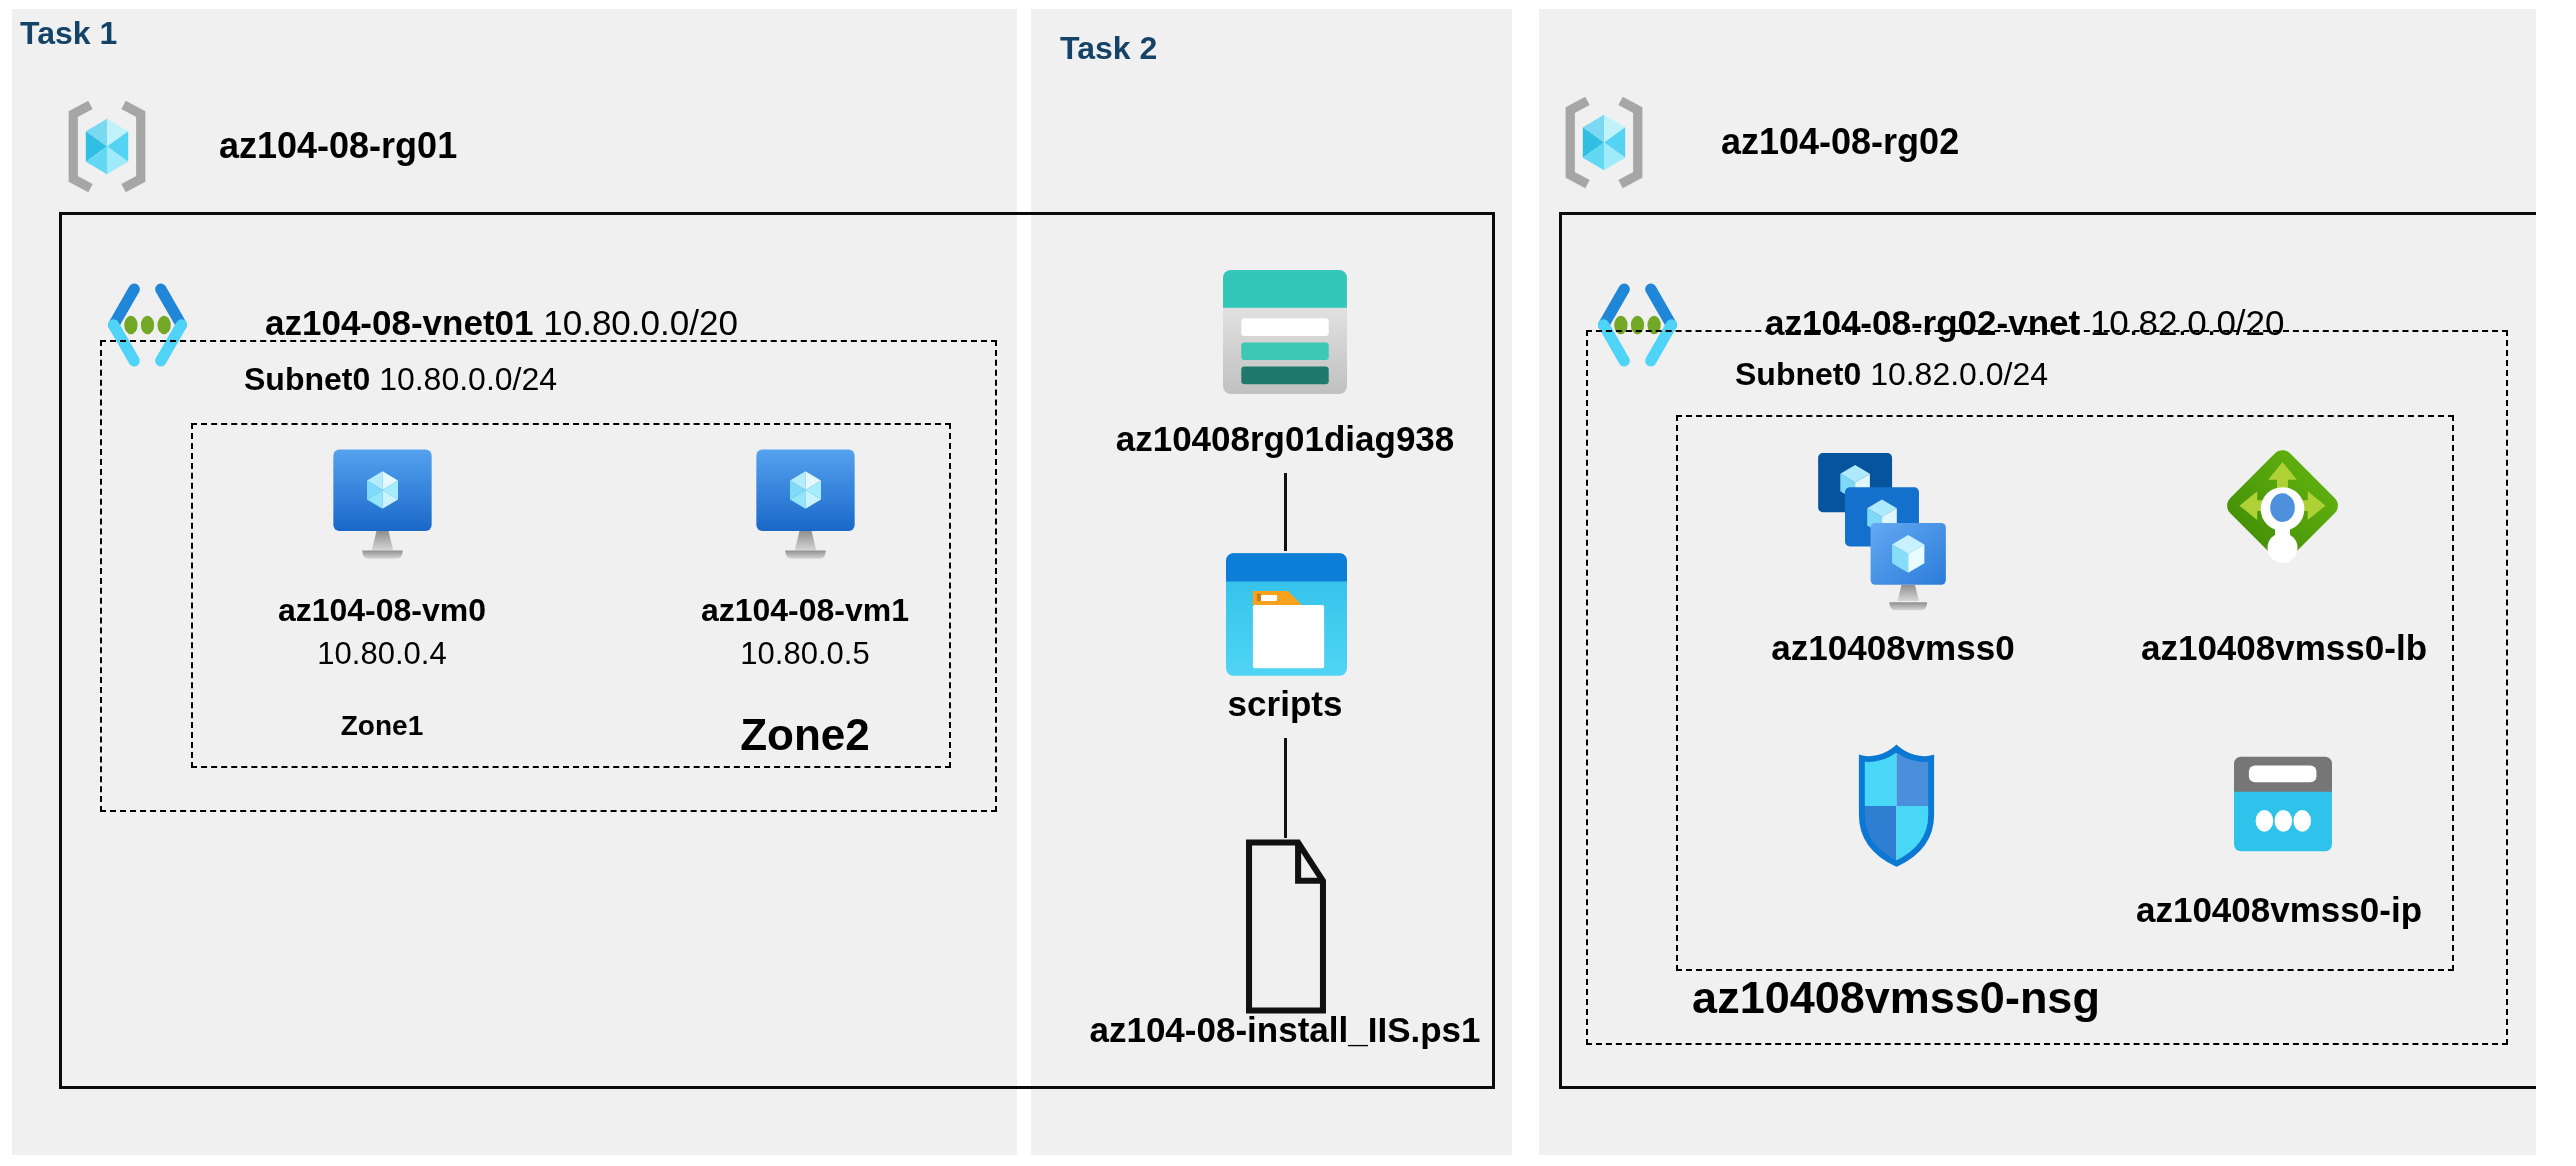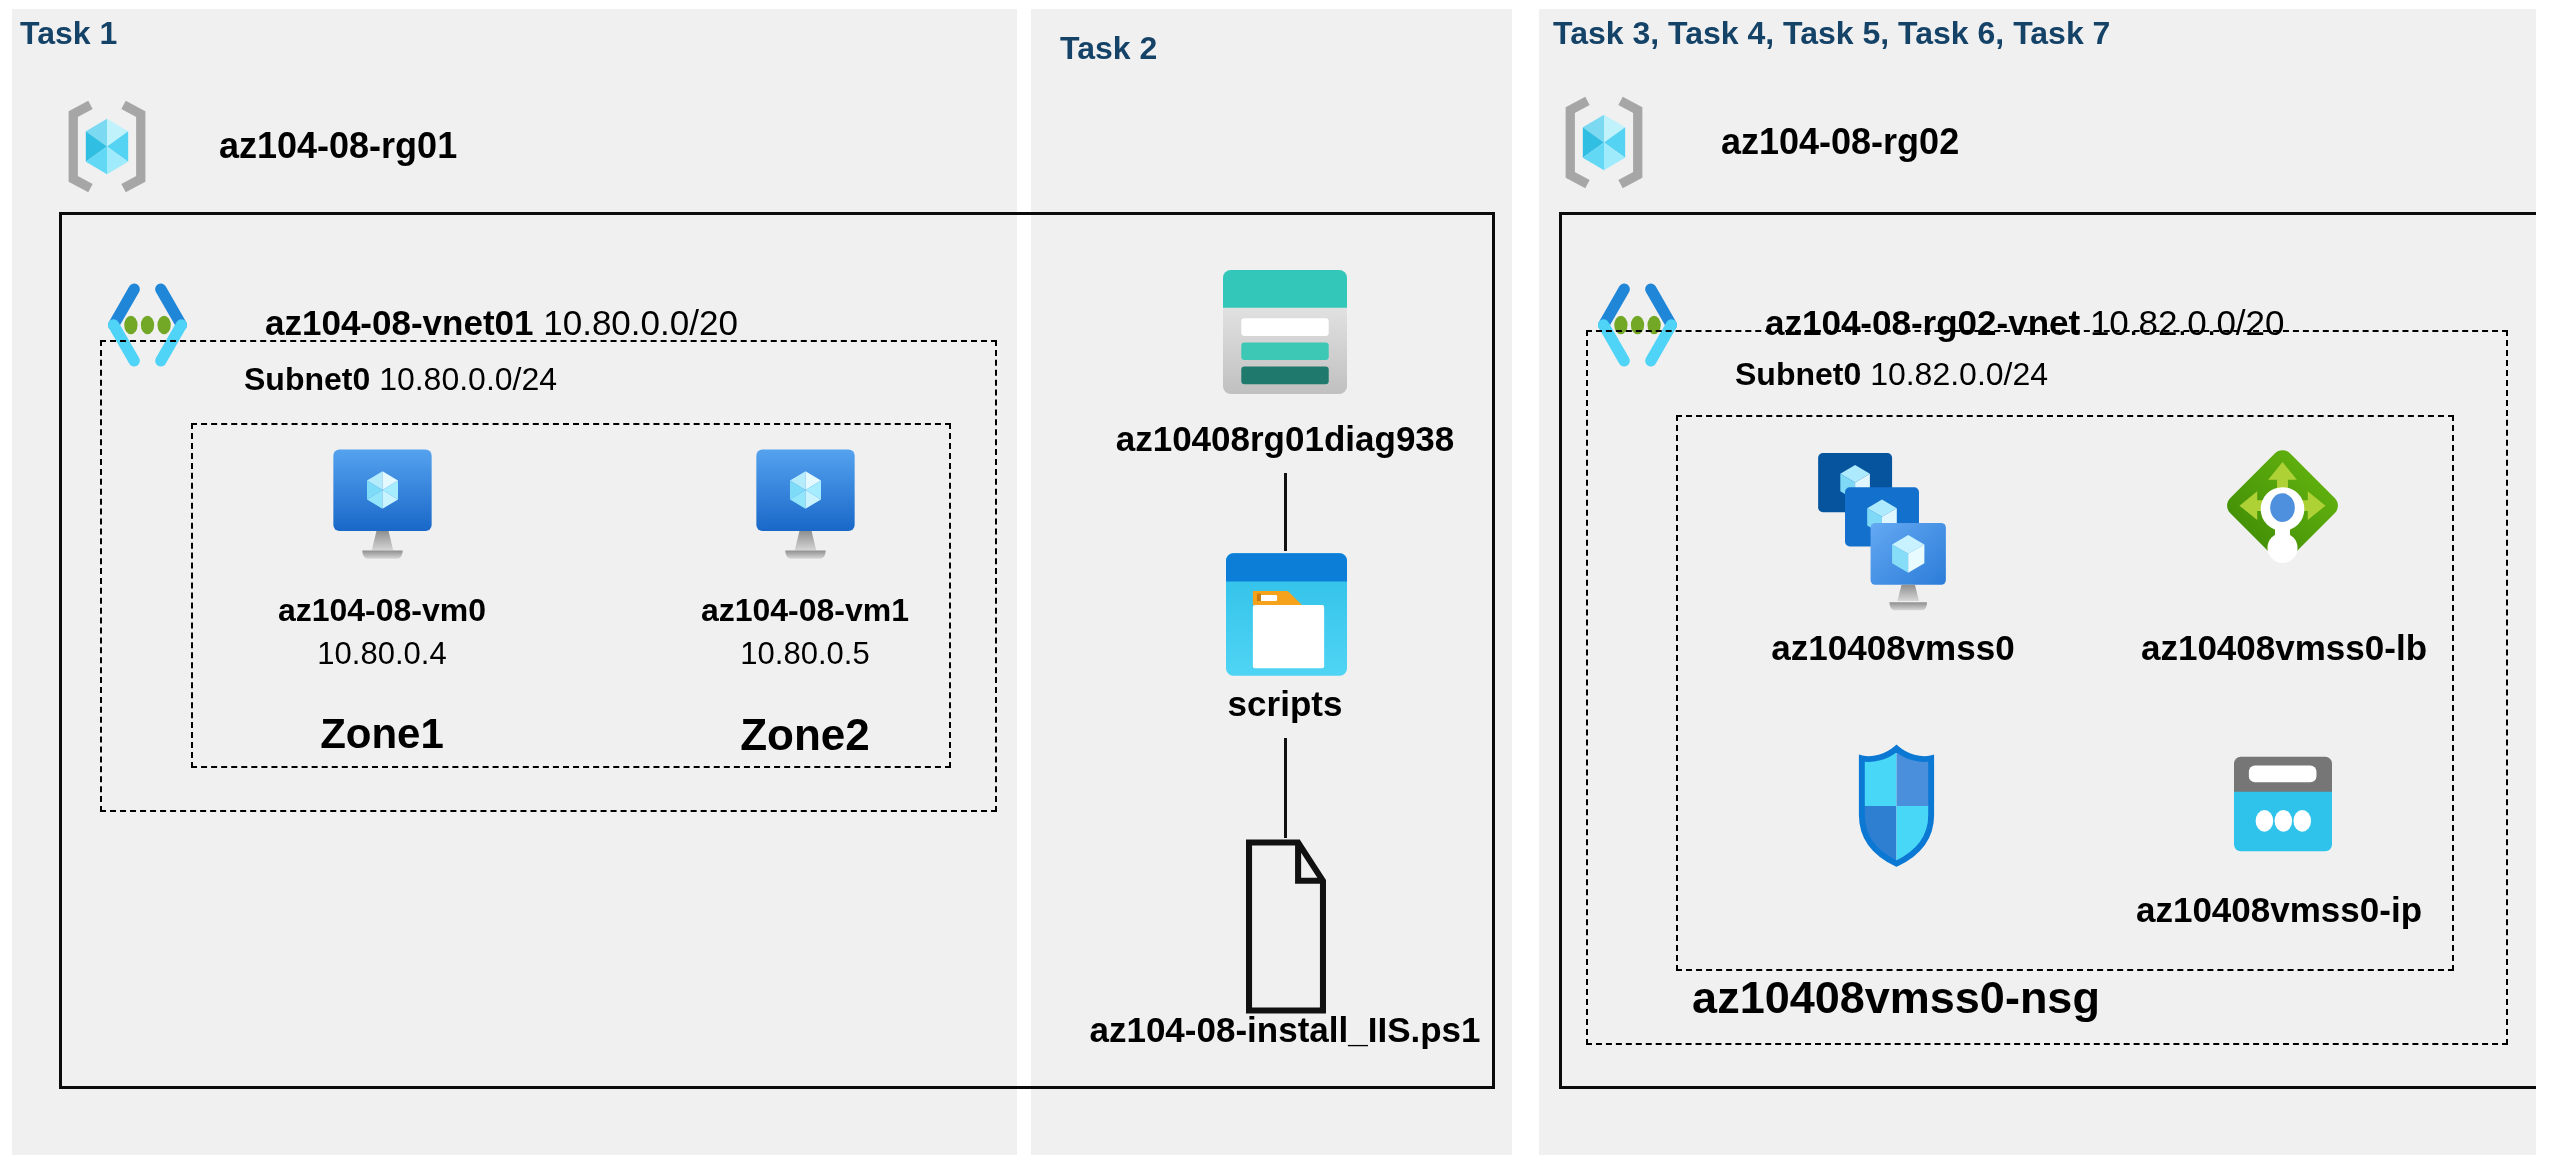--- a/index.html
+++ b/index.html
@@ -25,21 +25,20 @@
 <body>
 
 <div id="canvas" style="--page-bg: #ffffff; --panel-bg: #f0f0f1; --header: #154368;">
 
   <div class="panel" style="left:11.5px;width:1005px;"></div>
   <div class="panel" style="left:1031px;width:481px;"></div>
   <div class="panel" style="left:1539px;width:1029px;"></div>
 
   <div class="task-title" style="left:20px;top:15px;">Task 1</div>
   <div class="task-title" style="left:1060px;top:30px;">Task 2</div>
-  <div class="task-title" style="left:1553px;top:15px;">Task 3, Task 4, Task 5, Task 6, Task 7</div>
 
   <div class="icon" style="left:64px;top:100px;width:86px;height:93px;">
     <svg width="86" height="93" viewBox="0 0 130 140">
       <polyline points="40,7 14,21 14,119 40,133" fill="none" stroke="#a6a6a6" stroke-width="14"></polyline>
       <polyline points="90,7 116,21 116,119 90,133" fill="none" stroke="#a6a6a6" stroke-width="14"></polyline>
       <polygon points="65,28 33,47 65,70" fill="#7cd9f2"></polygon>
       <polygon points="65,28 97,47 65,70" fill="#c0f2fc"></polygon>
       <polygon points="33,47 33,93 65,70" fill="#30bfe3"></polygon>
       <polygon points="97,47 97,93 65,70" fill="#55d3f2"></polygon>
       <polygon points="33,93 65,112 65,70" fill="#62d8f4"></polygon>
@@ -92,21 +91,21 @@
       <polygon points="52,48 52,76 75,62" fill="#7fdcf8"></polygon>
       <polygon points="98,48 98,76 75,62" fill="#a5ecff"></polygon>
       <polygon points="52,76 75,90 75,62" fill="#93e6fa"></polygon>
       <polygon points="98,76 75,90 75,62" fill="#c9f4ff"></polygon>
       <path d="M66,123 h18 l7,29 h-32 z" fill="url(#stg)"></path>
       <path d="M45,152 h60 c0,0 0,12 -8,12 h-44 c-8,0 -8,-12 -8,-12 z" fill="url(#stg)"></path>
     </svg>
   </div>
   <div class="center-lbl" style="left:382px;top:592px;font-size:32px;">az104-08-vm0</div>
   <div class="sub-lbl" style="left:382px;top:636px;font-size:31px;">10.80.0.4</div>
-  <div class="center-lbl" style="left:382px;top:710px;font-size:42px;">Zone1</div>
+  <div class="center-lbl" style="left:382px;top:710px;font-size:28px;">Zone1</div>
 
   <div class="icon" style="left:755px;top:448px;width:101px;height:119px;">
     <svg width="101" height="119" viewBox="0 0 150 176">
       <rect x="2" y="2" width="146" height="121" rx="9" fill="url(#vmg)"></rect>
       <polygon points="75,34 52,48 75,62" fill="#b4ecfb"></polygon>
       <polygon points="75,34 98,48 75,62" fill="#e3f9ff"></polygon>
       <polygon points="52,48 52,76 75,62" fill="#7fdcf8"></polygon>
       <polygon points="98,48 98,76 75,62" fill="#a5ecff"></polygon>
       <polygon points="52,76 75,90 75,62" fill="#93e6fa"></polygon>
       <polygon points="98,76 75,90 75,62" fill="#c9f4ff"></polygon>

